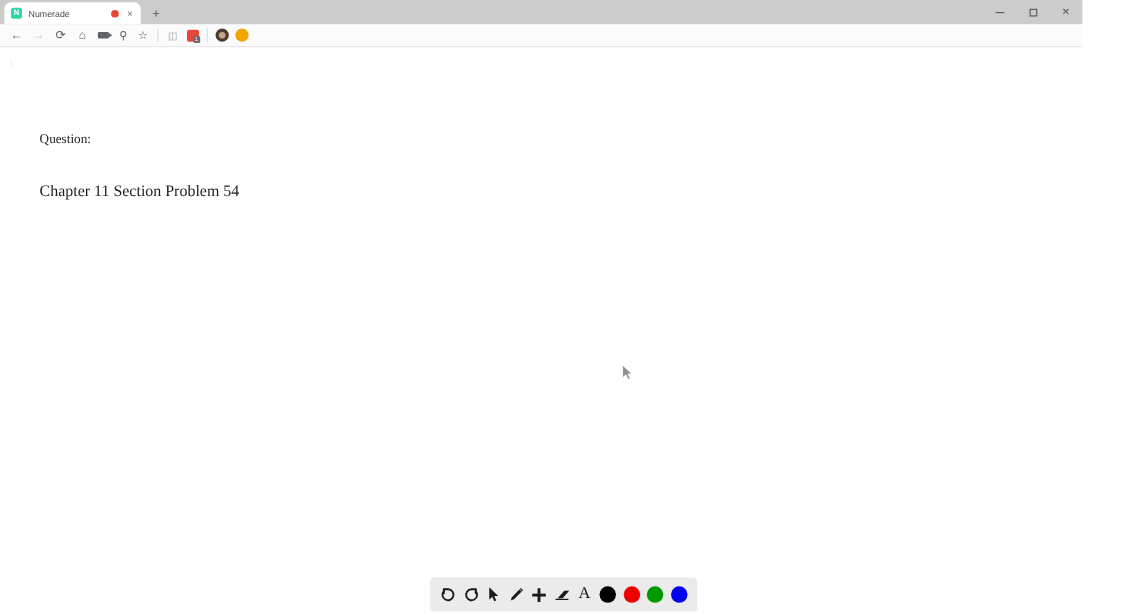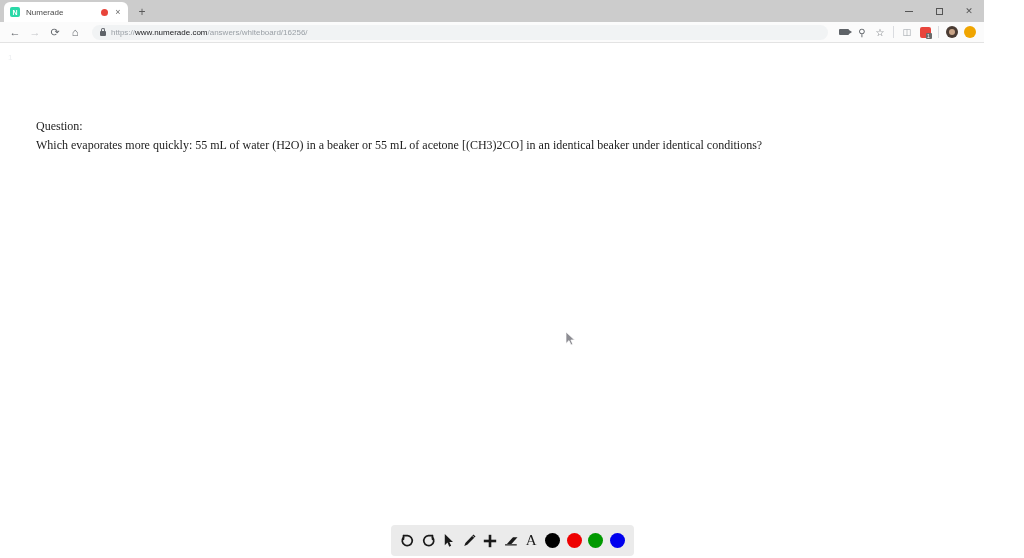--- a/index.html
+++ b/index.html
@@ -201,27 +201,20 @@
       <div class="wc">✕</div>
     </div>
   </div>
 
   <div class="toolbar">
     <div class="navbtn">←</div>
     <div class="navbtn disabled">→</div>
     <div class="navbtn">⟳</div>
     <div class="navbtn">⌂</div>
 
-    <div class="omnibox">
-      <span class="lock-icon">
-        <span class="shackle"></span>
-          <span class="body"></span>
-      </span>
-      <span class="url"><span>https://</span><span class="host">www.numerade.com</span><span>/answers/whiteboard/16256/</span></span>
-    </div>
 
     <div class="tb-icons">
       <div class="tbicon">
           <span class="cam-icon"></span>
         </div>
       <div class="tbicon">⚲</div>
       <div class="tbicon">☆</div>
       <div class="sep"></div>
       <div class="tbicon">
           <span class="ext-grey">◫</span>
@@ -240,21 +233,21 @@
         </div>
     </div>
   </div>
 
   <div class="page">
 
     <div class="page-marker">1</div>
 
     <div class="content">
       <div class="qtext">Question:</div>
-      <div class="qtext">Which evaporates more quickly: 55 mL of water (H2O) in a beaker or 55 mL of acetone [(CH3)2CO] in an identical beaker under identical conditions?</div>
+      <div class="chapter">Chapter 11 Section Problem 54</div>
     </div>
 
     <svg class="cursor" viewBox="0 0 11 15">
       <path d="M1,1 L1,12.5 L4,9.6 L6,14 L7.8,13.2 L5.9,9 L9.6,9 Z" fill="#8d8d93" stroke="#ffffff" stroke-width="0.7"></path>
     </svg>
 
     <div class="wb-toolbar">
 
       <div class="wb-btn">
         <svg width="15" height="15" viewBox="0 0 18 18" fill="none" stroke="#1a1a1a" stroke-width="2" stroke-linecap="round">

